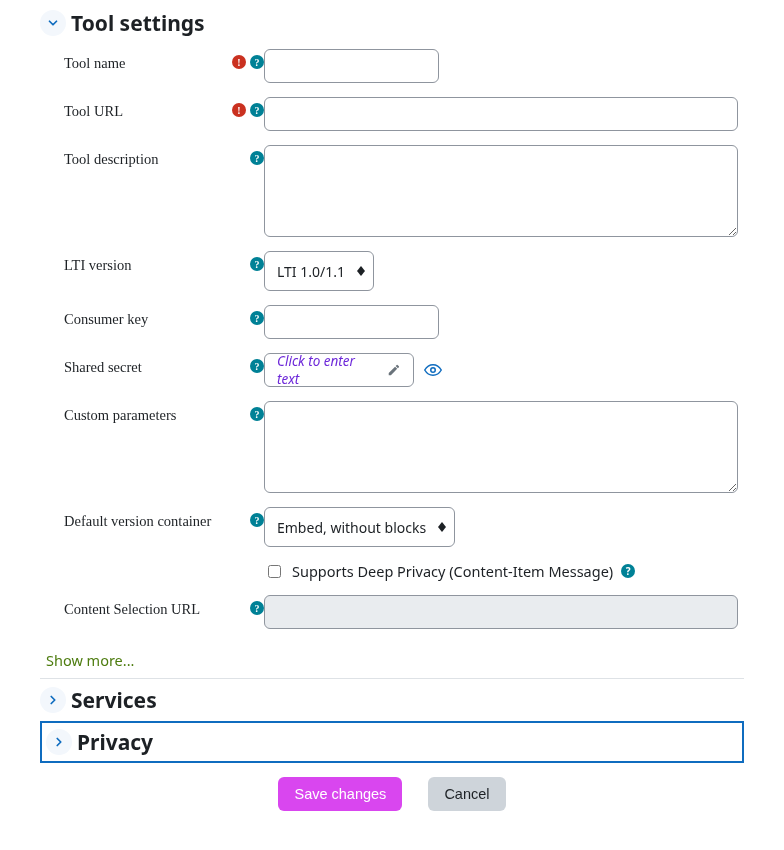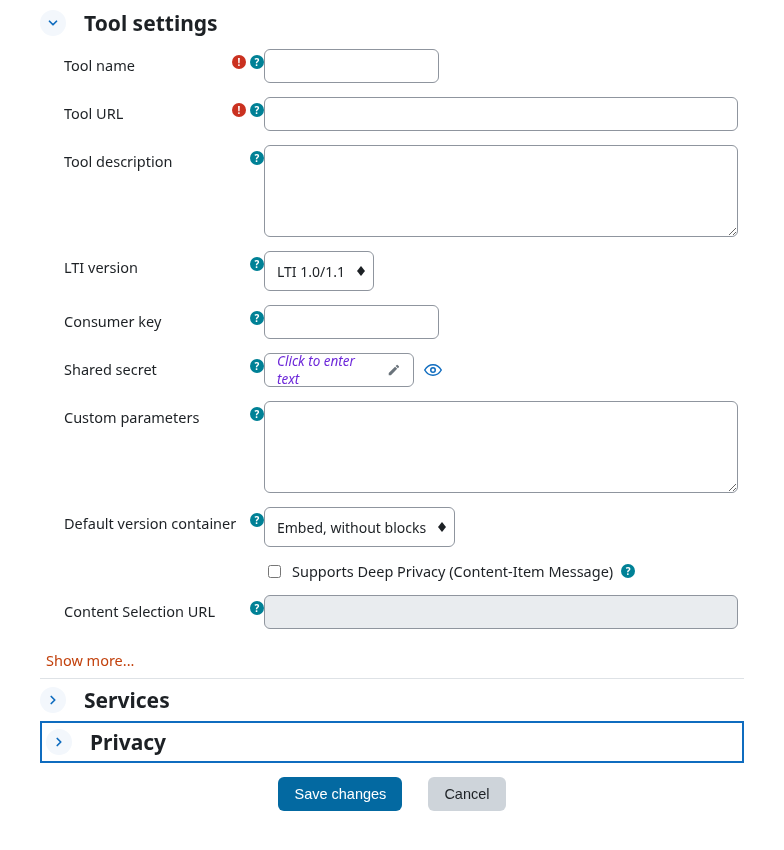--- a/index.html
+++ b/index.html
@@ -8,21 +8,21 @@
     font-size: 15px;
     color: #1d2125;
     margin: 0;
     padding: 8px 40px 40px 40px;
     background: #fff;
   }
   .section { margin-bottom: 6px; }
   .section-header {
     display: flex;
     align-items: center;
-    gap: 18px;
+    gap: 5px;
     cursor: pointer;
     padding: 1px 0;
   }
   .chev-circle {
     width: 26px;
     height: 26px;
     border-radius: 50%;
     background: #f3f7fc;
     display: flex;
     align-items: center;
@@ -36,20 +36,21 @@
     display: flex;
     align-items: flex-start;
     padding: 7px 0;
   }
   .label-col {
     width: 200px;
     display: flex;
     align-items: flex-start;
     gap: 6px;
     padding-top: 6px;
+    font-family: Liberation Serif, serif;
   }
   .label-text { font-size: 14.5px; }
   .icons { display:flex; gap:4px; margin-left:auto; align-items:center;}
   .icon-req {
     width: 14px; height: 14px; border-radius:50%; background:#ca3120; color:#fff;
     display:flex; align-items:center; justify-content:center; font-size:10px; font-weight:bold;
   }
   .icon-help {
     width: 14px; height: 14px; border-radius:50%; background:#008196; color:#fff;
     display:flex; align-items:center; justify-content:center; font-size:10px; font-weight:bold;
@@ -82,31 +83,31 @@
     color:#6d28d9; font-style: italic;
     width: 150px;
   }
   .eye { color:#0f6cbf; display:flex; }
   input[type=text].disabled-full {
     width: 100%; max-width: 485px; height: 34px; padding: 4px 10px;
     border: 1px solid #8f959e; border-radius: 6px; font-size:14px;
     background: #e9ecef;
   }
   .chk-line { display:flex; align-items:center; gap:8px; font-size:14.5px;}
-  .show-more { color:#c2410c; font-size:14.5px; cursor:pointer; margin:10px 0 8px 6px;}
+  .show-more { color:#4d7c0f; font-size:14.5px; cursor:pointer; margin:10px 0 8px 6px;}
   .privacy-box {
     border: 2px solid #0f6cbf;
     padding: 4px 4px;
   }
   .btn-row { display:flex; gap:10px; justify-content:center; margin-top:14px;}
   .btn {
     height: 34px; padding: 0 16px; border-radius:6px; border:none;
     font-size:14.5px; cursor:pointer;
   }
-  .btn-primary { background:#0369a1; color:#fff; }
+  .btn-primary { background:#d946ef; color:#fff; }
   .btn-secondary { background:#ced4da; color:#1d2125;margin-left:16px; }
   hr.div { border:none; border-top:1px solid #dee2e6; margin:6px 0 2px;}
 </style>
 </head>
 <body>
 
 <div class="section">
   <div class="section-header">
     <span class="chev-circle">
       <svg width="14" height="14" viewBox="0 0 24 24" fill="none">

